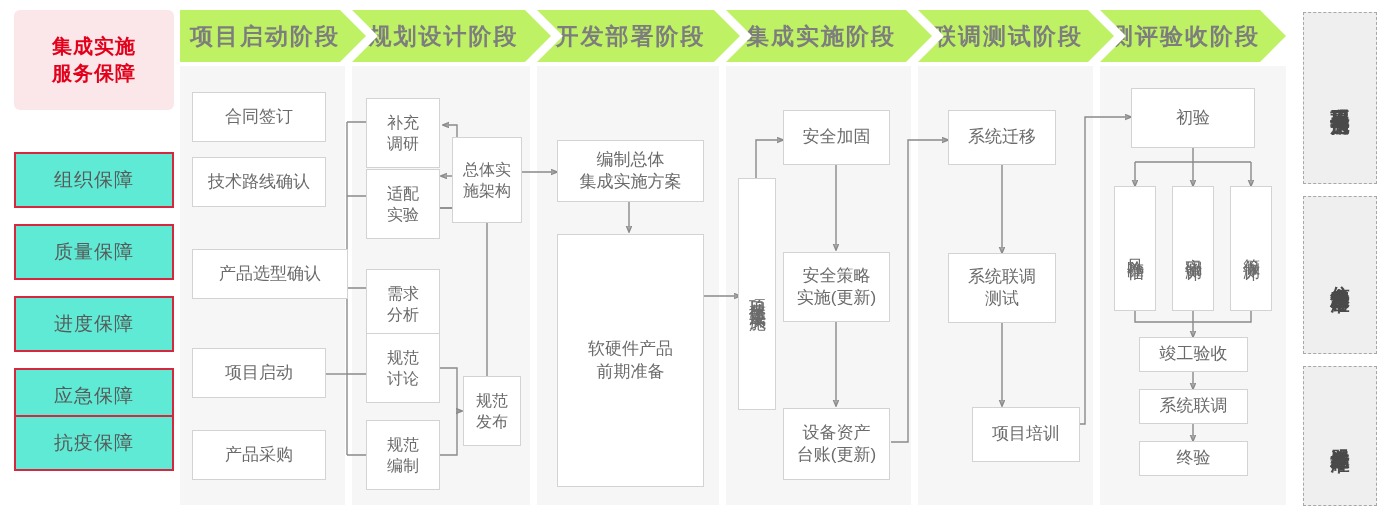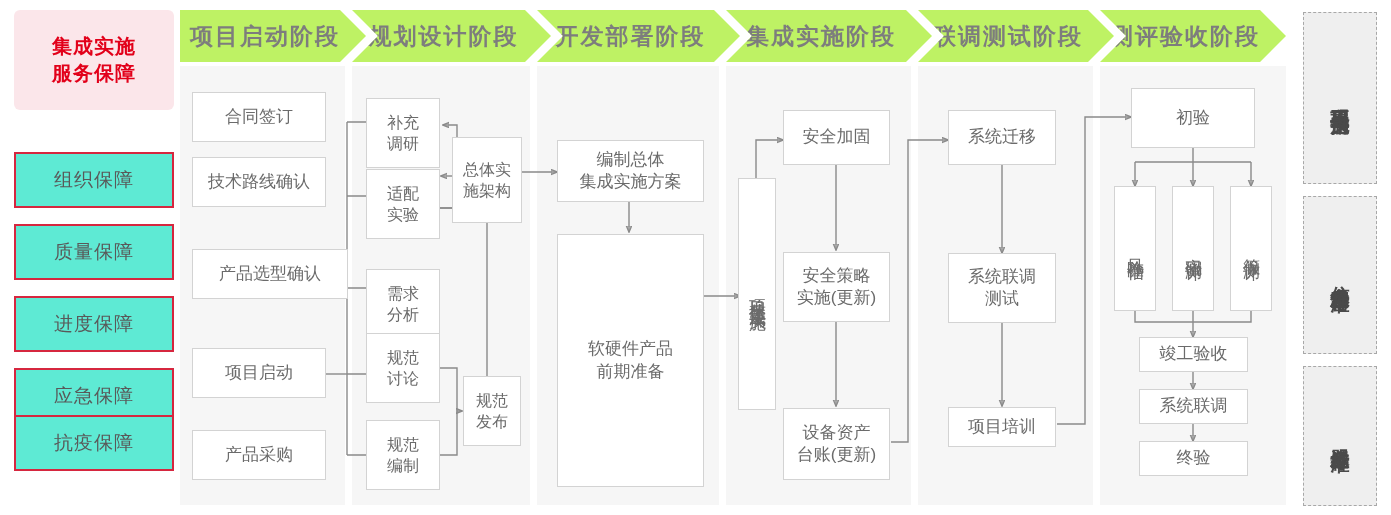--- a/index.html
+++ b/index.html
@@ -207,21 +207,21 @@
     <span><span>设备资产</span><br><span>台账(更新)</span></span>
   </div>
   <div class="node" style="left:783px; top:252px; width:107px; height:70px;">
     <span><span>安全策略</span><br><span>实施(更新)</span></span>
   </div>
 
   <div class="node" style="left:948px; top:110px; width:108px; height:55px;">系统迁移</div>
   <div class="node" style="left:948px; top:253px; width:108px; height:70px;">
     <span><span>系统联调</span><br><span>测试</span></span>
   </div>
-  <div class="node" style="left:948px; top:407px; width:108px; height:40px;">项目培训</div>
+  <div class="node" style="left:972px; top:407px; width:108px; height:55px;">项目培训</div>
 
   <div class="node" style="left:1131px; top:88px;  width:124px; height:60px;">初验</div>
   <div class="node vert" style="left:1114px; top:186px; width:42px;  height:125px;">风险评估</div>
   <div class="node vert" style="left:1172px; top:186px; width:42px;  height:125px;">密码测评</div>
   <div class="node vert" style="left:1230px; top:186px; width:42px;  height:125px;">等保测评</div>
   <div class="node" style="left:1139px; top:337px; width:109px; height:35px;">竣工验收</div>
   <div class="node" style="left:1139px; top:389px; width:109px; height:35px;">系统联调</div>
   <div class="node" style="left:1139px; top:441px; width:109px; height:35px;">终验</div>
 
   <div class="std-box" style="top:12px;  height:172px;">工程项目实施指引</div>

